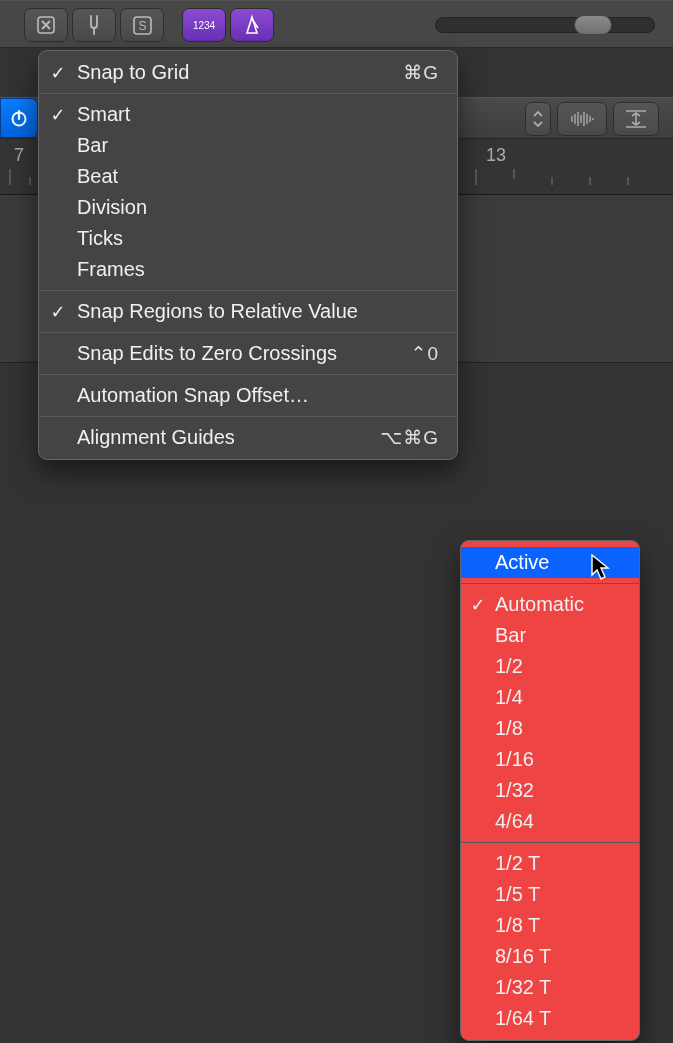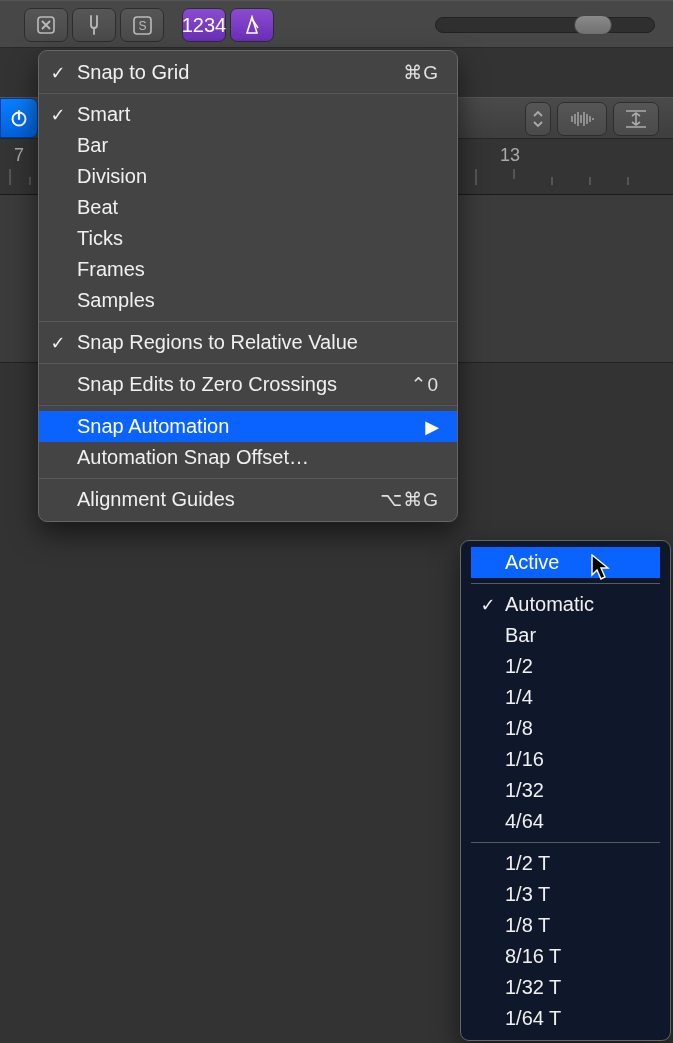--- a/index.html
+++ b/index.html
@@ -158,26 +158,26 @@
   .menu-item.hi {
     background: #0a62ff;
     color: #fff;
   }
   .menu-item.hi .menu-shortcut, .menu-item.hi .menu-arrow { color: #fff; }
 
   
   .submenu {
     position: absolute;
     left: 460px; top: 540px;
-    width: 211px;
-    background: #0f172a;
+    width: 180px;
+    background: #ef4444;
     border: 1px solid #666;
     border-radius: 9px;
     box-shadow: 0 12px 28px rgba(0,0,0,0.55);
-    padding: 6px 10px;
+    padding: 6px 0;
   }
   .submenu .menu-item {
     padding-right: 14px;
   }
   .submenu .menu-check { width: 34px; }
 
   
   .cursor {
     position: absolute;
     left: 591px; top: 554px;
@@ -203,21 +203,21 @@
       </svg>
     </div>
     <div class="tool-btn">
       <svg width="19" height="19" viewBox="0 0 19 19">
         <rect x="1" y="1" width="17" height="17" rx="3" fill="none" stroke="#bbb" stroke-width="1.6"></rect>
         <text x="9.5" y="14" font-size="12" text-anchor="middle" fill="#bbb" font-family="Arial">S</text>
       </svg>
     </div>
     <div style="width:10px"></div>
     <div class="tool-btn sel">
-      <span style="font-size:20px;color:#fff;">1234</span>
+      <span style="font-size:10px;color:#fff;">1234</span>
     </div>
     <div class="tool-btn sel">
       <svg width="18" height="20" viewBox="0 0 18 20">
         <path d="M9 2 L4 18 L14 18 Z" fill="none" stroke="#fff" stroke-width="1.6"></path>
         <path d="M9 4 L15 13" stroke="#fff" stroke-width="1.6"></path>
       </svg>
     </div>
   </div>
 
   <div class="slider-wrap">
@@ -247,21 +247,21 @@
       <svg width="24" height="20" viewBox="0 0 24 20">
         <path d="M2 2 L22 2 M2 18 L22 18" stroke="#aaa" stroke-width="1.6"></path>
         <path d="M12 4 L12 16 M8 7 L12 4 L16 7 M8 13 L12 16 L16 13" fill="none" stroke="#aaa" stroke-width="1.6"></path>
       </svg>
     </div>
   </div>
 </div>
 
 <div class="ruler">
   <span class="ruler-num" style="left:14px">7</span>
-  <span class="ruler-num" style="left:500px">13</span>
+  <span class="ruler-num" style="left:486px">13</span>
   <svg style="position:absolute;left:0;top:30px" width="673" height="26">
     <g stroke="#777">
       <line x1="10" y1="0" x2="10" y2="16"></line>
       <line x1="30" y1="8" x2="30" y2="16"></line>
       <line x1="50" y1="8" x2="50" y2="16"></line>
       <line x1="70" y1="8" x2="70" y2="16"></line>
       <line x1="476" y1="0" x2="476" y2="16"></line>
       <line x1="514" y1="0" x2="514" y2="10"></line>
       <line x1="552" y1="8" x2="552" y2="16"></line>
       <line x1="590" y1="8" x2="590" y2="16"></line>
@@ -285,61 +285,52 @@
   <div class="menu-item">
     <span class="menu-check">✓</span>
     <span class="menu-label">Smart</span>
   </div>
   <div class="menu-item">
     <span class="menu-check"></span>
     <span class="menu-label">Bar</span>
   </div>
   <div class="menu-item">
     <span class="menu-check"></span>
+    <span class="menu-label">Beat</span>
+  </div>
+  <div class="menu-item">
+    <span class="menu-check"></span>
     <span class="menu-label">Division</span>
   </div>
   <div class="menu-item">
     <span class="menu-check"></span>
-    <span class="menu-label">Beat</span>
-  </div>
-  <div class="menu-item">
-    <span class="menu-check"></span>
     <span class="menu-label">Ticks</span>
   </div>
   <div class="menu-item">
     <span class="menu-check"></span>
     <span class="menu-label">Frames</span>
-  </div>
-  <div class="menu-item">
-    <span class="menu-check"></span>
-    <span class="menu-label">Samples</span>
   </div>
 
   <div class="menu-sep"></div>
 
   <div class="menu-item">
     <span class="menu-check">✓</span>
     <span class="menu-label">Snap Regions to Relative Value</span>
   </div>
 
   <div class="menu-sep"></div>
 
   <div class="menu-item">
     <span class="menu-check"></span>
     <span class="menu-label">Snap Edits to Zero Crossings</span>
     <span class="menu-shortcut">⌃0</span>
   </div>
 
   <div class="menu-sep"></div>
 
-  <div class="menu-item hi">
-    <span class="menu-check"></span>
-    <span class="menu-label">Snap Automation</span>
-    <span class="menu-arrow">▶</span>
-  </div>
   <div class="menu-item">
     <span class="menu-check"></span>
     <span class="menu-label">Automation Snap Offset…</span>
   </div>
 
   <div class="menu-sep"></div>
 
   <div class="menu-item">
     <span class="menu-check"></span>
     <span class="menu-label">Alignment Guides</span>
@@ -388,21 +379,21 @@
   </div>
 
   <div class="menu-sep"></div>
 
   <div class="menu-item">
     <span class="menu-check"></span>
     <span class="menu-label">1/2 T</span>
   </div>
   <div class="menu-item">
     <span class="menu-check"></span>
-    <span class="menu-label">1/3 T</span>
+    <span class="menu-label">1/5 T</span>
   </div>
   <div class="menu-item">
     <span class="menu-check"></span>
     <span class="menu-label">1/8 T</span>
   </div>
   <div class="menu-item">
     <span class="menu-check"></span>
     <span class="menu-label">8/16 T</span>
   </div>
   <div class="menu-item">

